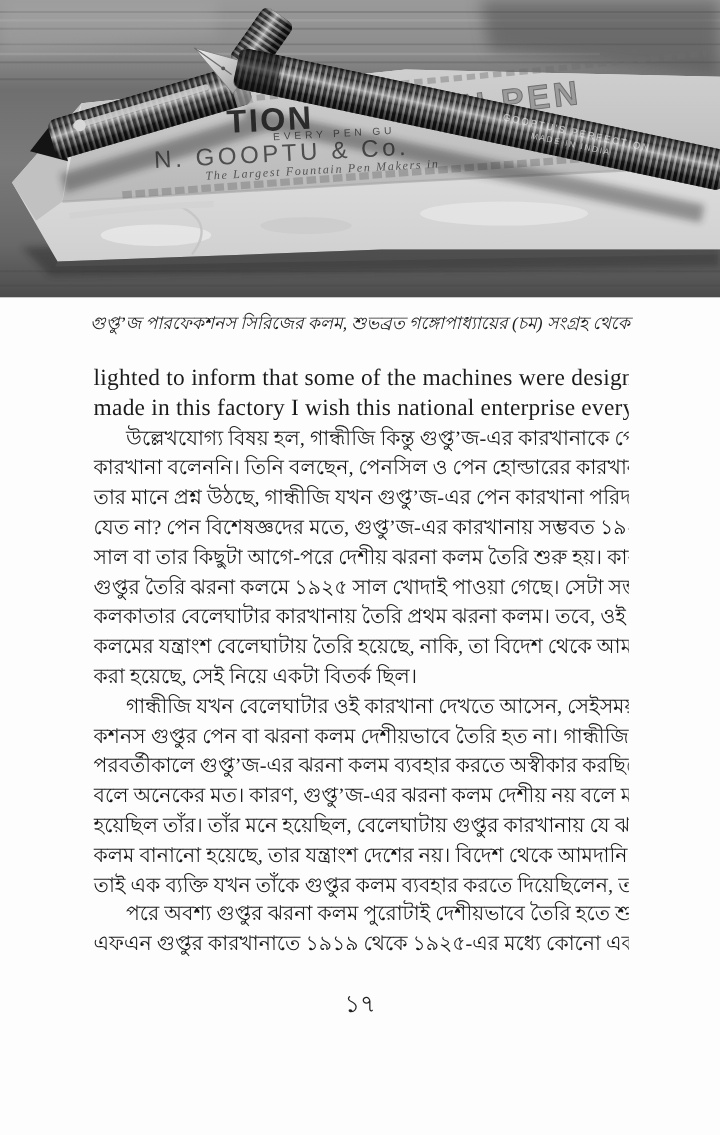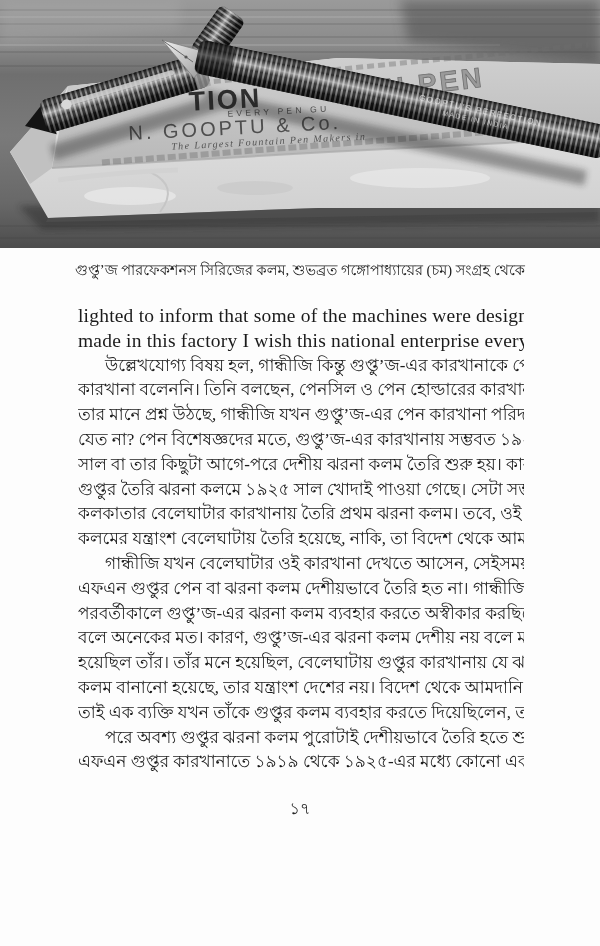--- a/index.html
+++ b/index.html
@@ -5,32 +5,32 @@
   html,body { margin:0; padding:0; background:#e9e9e9; }
   .page {
     width:600px; height:946px; margin:0 auto; position:relative;
     background:#fdfdfd; overflow:hidden;
     font-family:"Liberation Serif","DejaVu Serif",serif; color:#1b1b1b;
   }
   .photo-wrap { width:600px; height:248px; overflow:hidden; filter:grayscale(100%); }
   .photo-wrap svg { display:block; }
   .caption {
     margin-top:12px; text-align:center; font-size:14.5px; color:#1d1d1d;
-    line-height:20px; padding:0 40px;
+    line-height:20px; padding:0 40px;font-style:italic;
   }
   .body-text { margin-top:24px; padding:0 76px 0 78px; }
   .para { font-size:17px; }
   .para.en { font-size:19.5px; letter-spacing:0.2px; }
   .line {
     line-height:24.8px; text-align:justify; text-align-last:justify;
     text-justify:inter-word; white-space:nowrap; overflow:hidden;
   }
   .line.endline { text-align-last:left; }
   .para.indent .line:first-child { text-indent:27px; }
-  .pageno { margin-top:21px; text-align:center; font-size:16px; color:#222; }
+  .pageno { margin-top:21px; text-align:center; font-size:20px; color:#222; }
 </style>
 </head>
 <body>
 
 <div class="page">
 
   <div class="photo-wrap">
     <svg width="600" height="248" viewBox="0 0 600 248" role="img">
       <defs>
         <linearGradient id="wood" x1="0" y1="0" x2="0" y2="1">
@@ -164,24 +164,25 @@
       </div>
       <div class="para indent">
         <div class="line">উল্লেখযোগ্য বিষয় হল, গান্ধীজি কিন্তু গুপ্তু’জ-এর কারখানাকে পেনের</div>
         <div class="line">কারখানা বলেননি। তিনি বলছেন, পেনসিল ও পেন হোল্ডারের কারখানা।</div>
         <div class="line">তার মানে প্রশ্ন উঠছে, গান্ধীজি যখন গুপ্তু’জ-এর পেন কারখানা পরিদর্শন</div>
         <div class="line">যেত না? পেন বিশেষজ্ঞদের মতে, গুপ্তু’জ-এর কারখানায় সম্ভবত ১৯২৫</div>
         <div class="line">সাল বা তার কিছুটা আগে-পরে দেশীয় ঝরনা কলম তৈরি শুরু হয়। কারণ,</div>
         <div class="line">গুপ্তুর তৈরি ঝরনা কলমে ১৯২৫ সাল খোদাই পাওয়া গেছে। সেটা সম্ভবত</div>
         <div class="line">কলকাতার বেলেঘাটার কারখানায় তৈরি প্রথম ঝরনা কলম। তবে, ওই ঝরনা</div>
         <div class="line">কলমের যন্ত্রাংশ বেলেঘাটায় তৈরি হয়েছে, নাকি, তা বিদেশ থেকে আমদানি</div>
+        <div class="line endline">করা হয়েছে, সেই নিয়ে একটা বিতর্ক ছিল।</div>
       </div>
       <div class="para indent">
         <div class="line">গান্ধীজি যখন বেলেঘাটার ওই কারখানা দেখতে আসেন, সেইসময় সম্ভবত</div>
-        <div class="line">এফএন গুপ্তুর পেন বা ঝরনা কলম দেশীয়ভাবে তৈরি হত না। গান্ধীজি</div>
+        <div class="line">কশনস গুপ্তুর পেন বা ঝরনা কলম দেশীয়ভাবে তৈরি হত না। গান্ধীজি</div>
         <div class="line">পরবর্তীকালে গুপ্তু’জ-এর ঝরনা কলম ব্যবহার করতে অস্বীকার করছিলেন</div>
         <div class="line">বলে অনেকের মত। কারণ, গুপ্তু’জ-এর ঝরনা কলম দেশীয় নয় বলে মনে</div>
         <div class="line">হয়েছিল তাঁর। তাঁর মনে হয়েছিল, বেলেঘাটায় গুপ্তুর কারখানায় যে ঝরনা</div>
         <div class="line">কলম বানানো হয়েছে, তার যন্ত্রাংশ দেশের নয়। বিদেশ থেকে আমদানি করা।</div>
         <div class="line">তাই এক ব্যক্তি যখন তাঁকে গুপ্তুর কলম ব্যবহার করতে দিয়েছিলেন, তখন</div>
       </div>
       <div class="para indent">
         <div class="line">পরে অবশ্য গুপ্তুর ঝরনা কলম পুরোটাই দেশীয়ভাবে তৈরি হতে শুরু করে।</div>
         <div class="line">এফএন গুপ্তুর কারখানাতে ১৯১৯ থেকে ১৯২৫-এর মধ্যে কোনো একটা সময়ে</div>
       </div>

